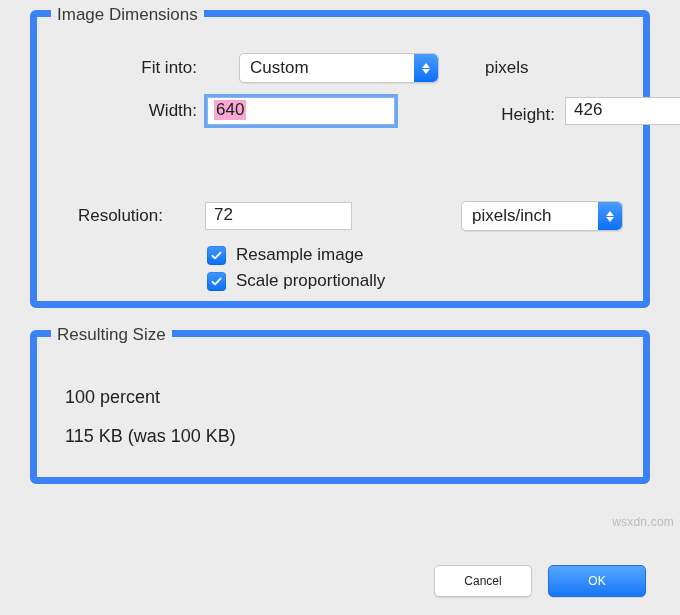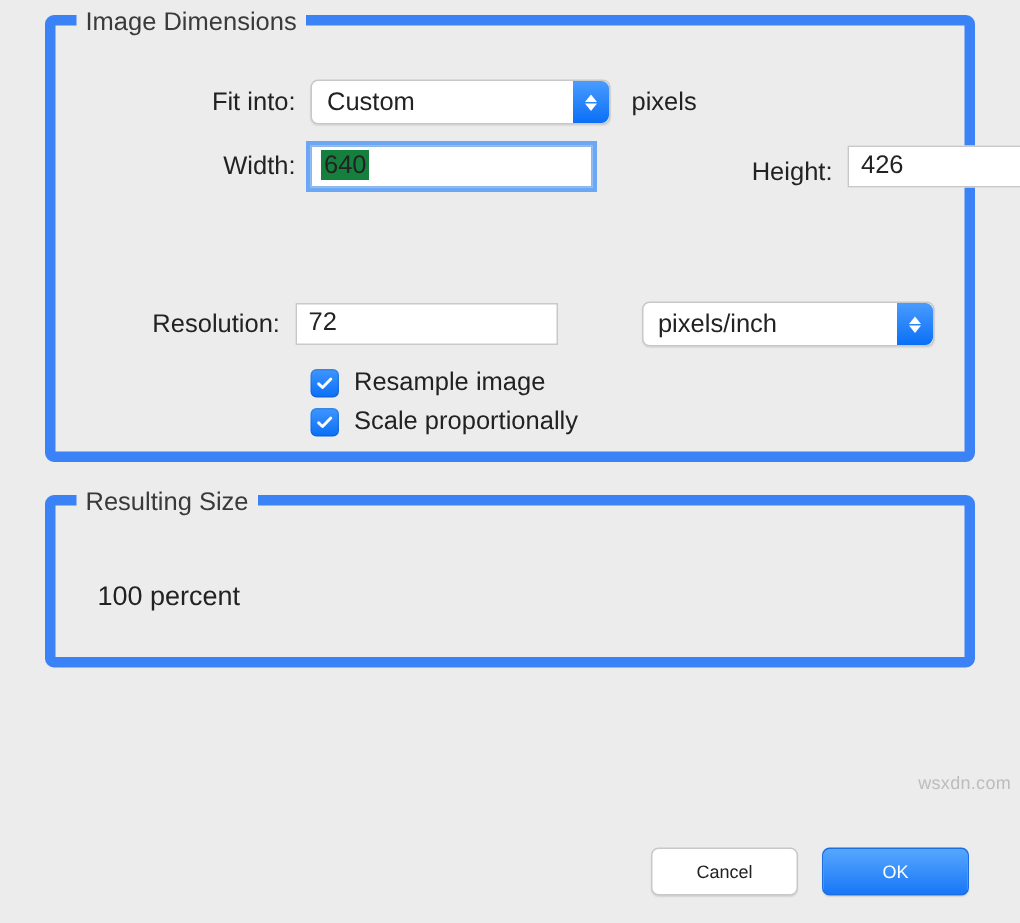--- a/index.html
+++ b/index.html
@@ -22,21 +22,21 @@
   }
   .group-title {
     position:absolute;
     top:-12px; left:14px;
     padding:0 6px;
     background:#ececec;
     color:#3a3a3a;
     font-size:17px;
   }
 
-  .row { display:flex; align-items:center; margin:14px 0; }
+  .row { display:flex; align-items:center; margin:14px 0;gap:32px; }
   .lbl {
     width:140px;
     text-align:right;
     padding-right:10px;
     color:#222;
   }
 
   .textbox {
     height:28px;
     border:1px solid #c8c8c8;
@@ -46,21 +46,21 @@
     border-radius:0;
     box-sizing:border-box;
   }
   .textbox.focus {
     outline:3px solid rgba(94,160,247,0.9);
     outline-offset:0;
     border-color:#8cb5ea;
   }
   .textbox .inner {
     display:inline-block;
-    background:#15803d;
+    background:#f9a8d4;
     padding:0 2px;
     margin-left:-2px;
   }
 
   .popup {
     display:flex; align-items:center; justify-content:space-between;
     height:30px;
     background:#fff;
     border:1px solid #c8c8c8;
     border-radius:5px;
@@ -241,20 +241,21 @@
         </svg>
     </span>
     <span>Scale proportionally</span>
   </div>
 </div>
 
 <div class="group" style="margin-top:22px;padding-bottom:10px">
   <div class="group-title">Resulting Size</div>
   <div class="result-block">
     <div class="result-line">100 percent</div>
+    <div class="result-line">115 KB (was 100 KB)</div>
   </div>
 </div>
 
 <div class="watermark">wsxdn.com</div>
 
 <div class="buttons">
   <div class="btn">Cancel</div>
   <div class="btn primary">OK</div>
 </div>
 

